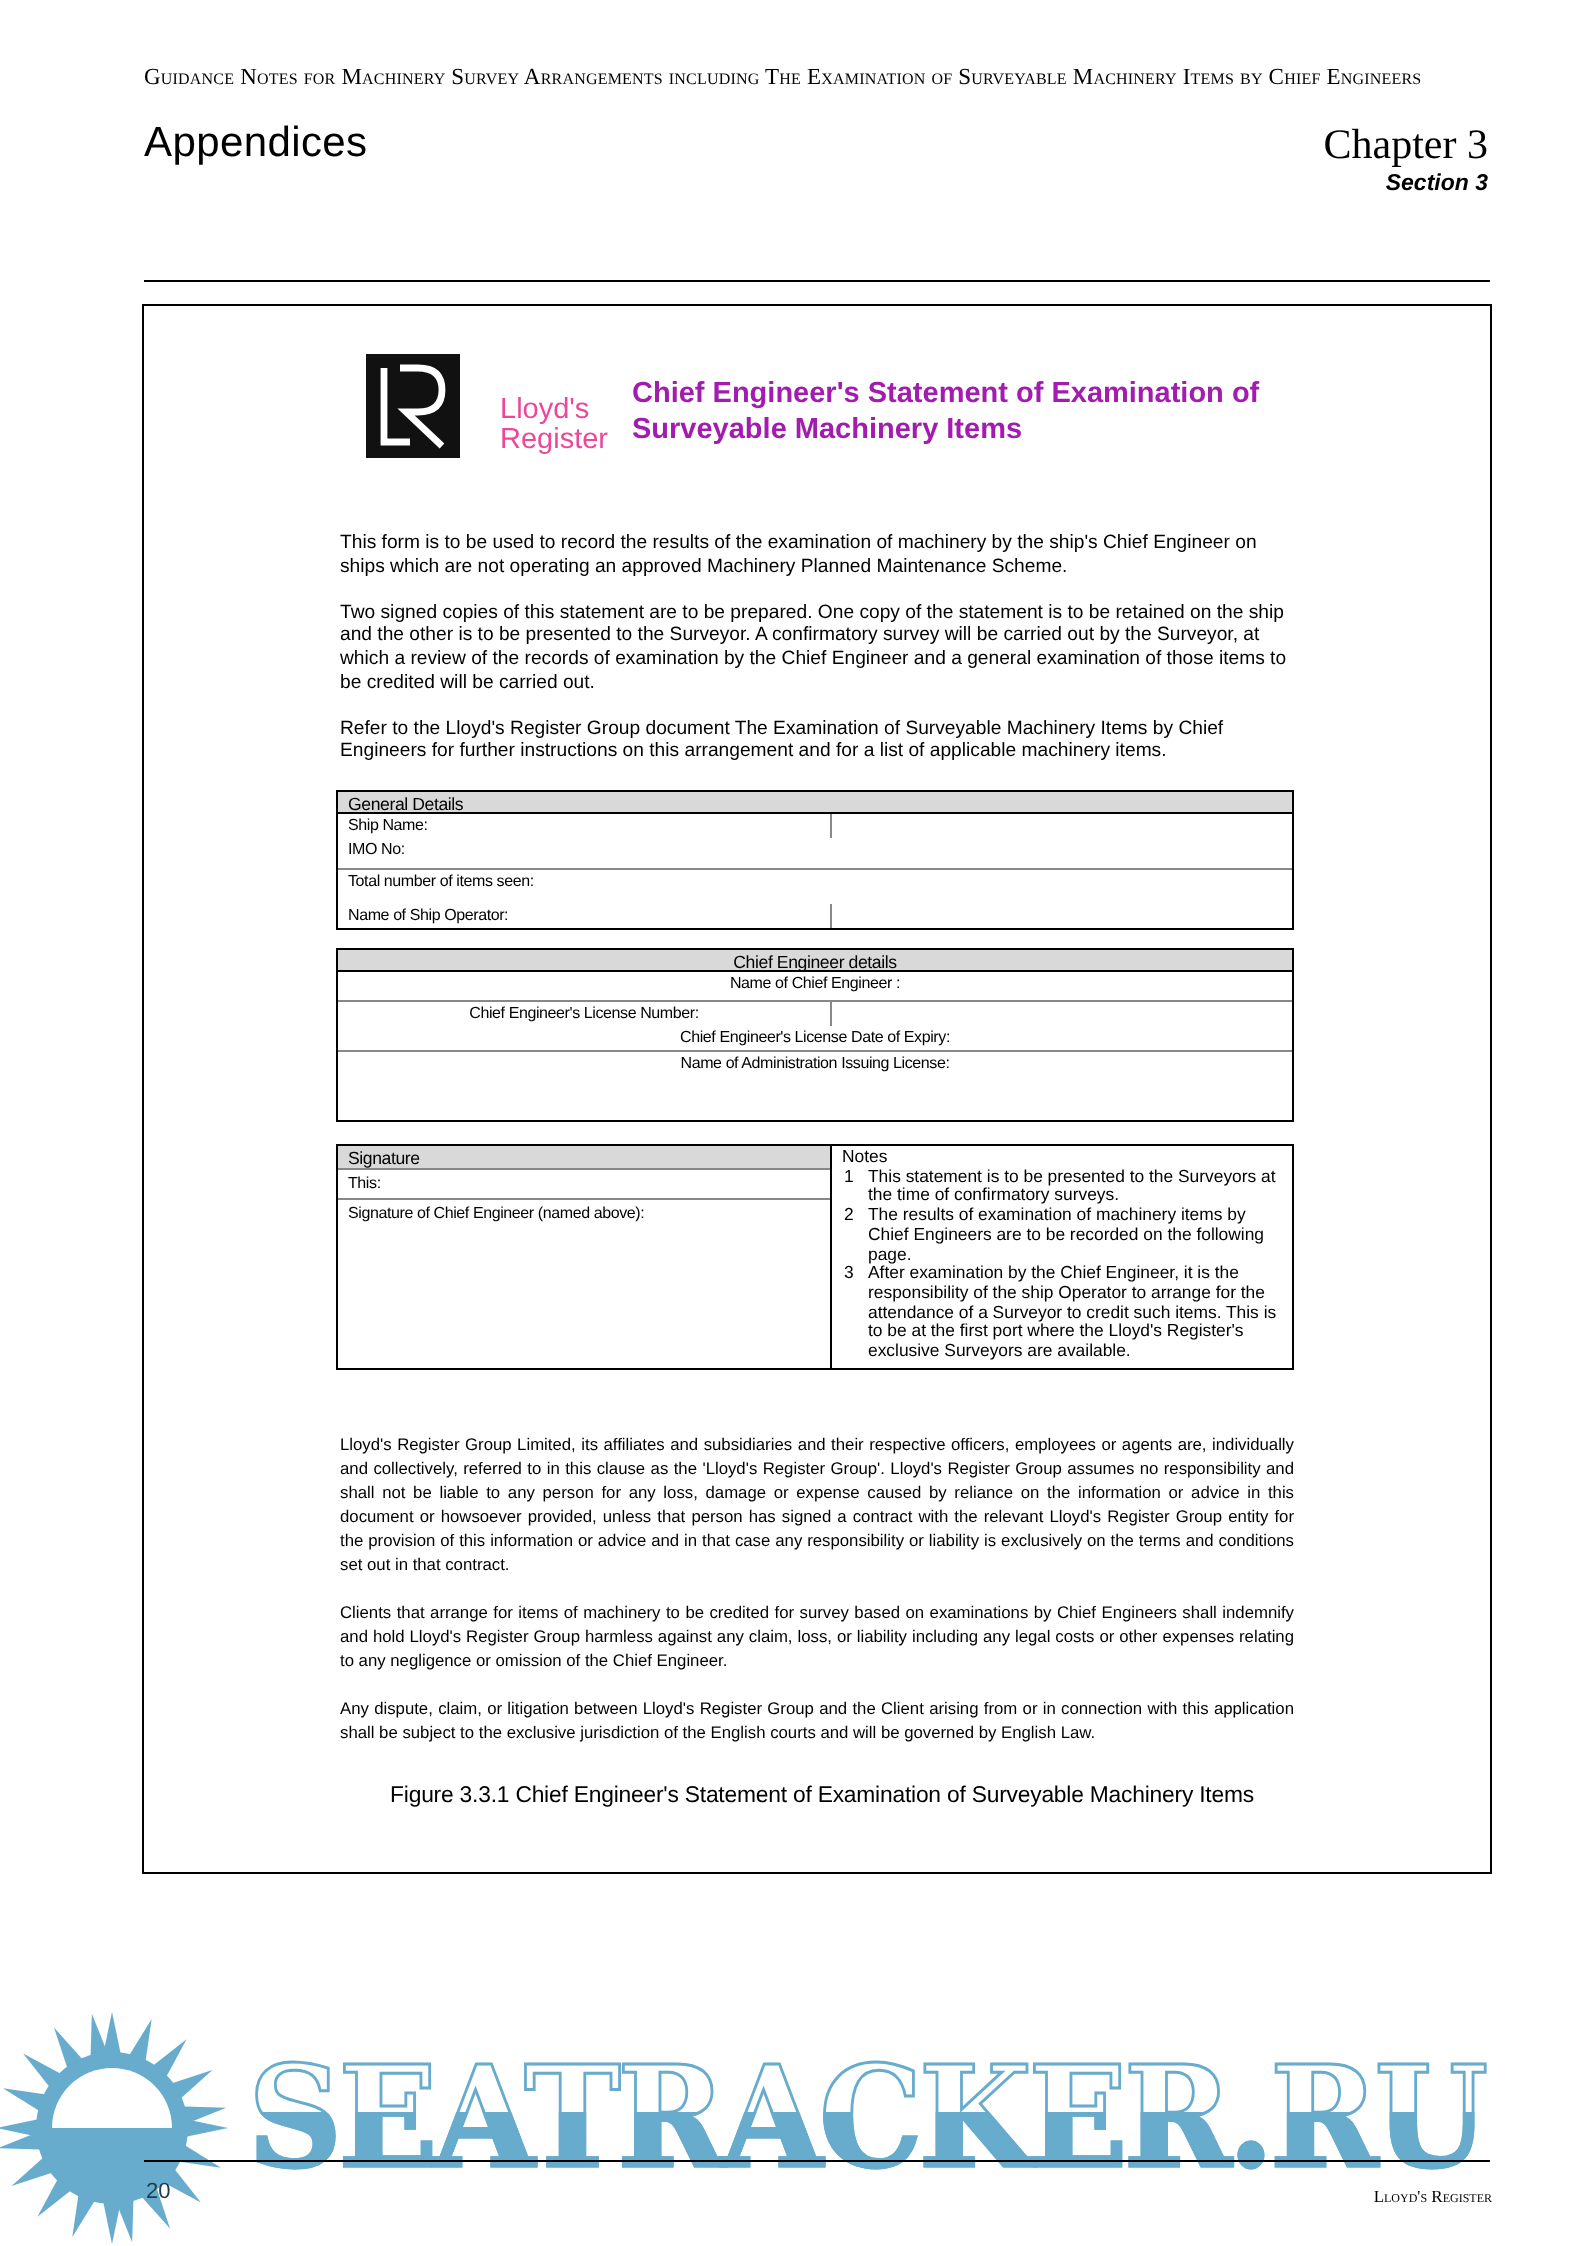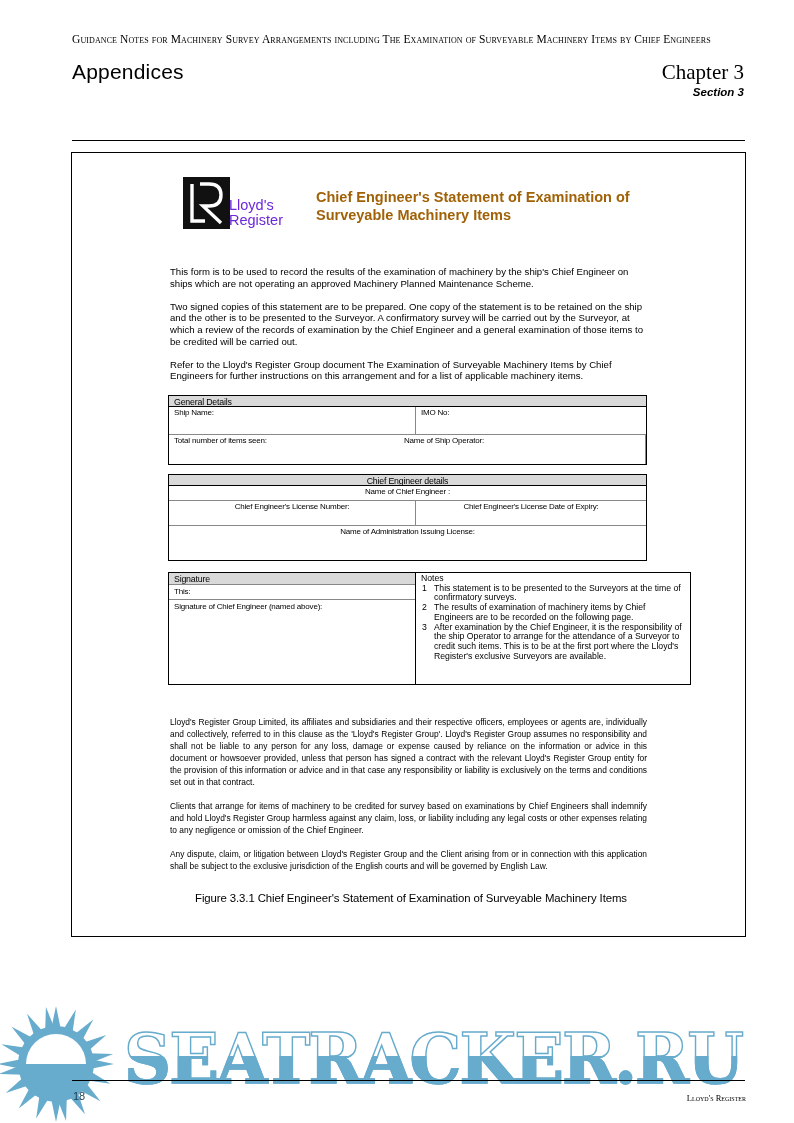--- a/index.html
+++ b/index.html
@@ -32,60 +32,60 @@
     border: 1px solid #000;
   }
 
   
   .logo-box {
     position: absolute; left: 183px; top: 177px; width: 47px; height: 52px;
     background: #111;
   }
   .logo-box svg { width: 47px; height: 52px; display: block; }
   .logo-text {
-    position: absolute; left: 229px; top: 198px;
-    font-size: 14.5px; line-height: 15px; color: #6d28d9;
+    position: absolute; left: 250px; top: 198px;
+    font-size: 14.5px; line-height: 15px; color: #ec4899;
   }
   .form-title {
     position: absolute; left: 316px; top: 188px; width: 340px;
-    font-size: 14.5px; font-weight: bold; line-height: 18px; color: #a16207;
+    font-size: 14.5px; font-weight: bold; line-height: 18px; color: #a21caf;
   }
 
   .intro {
     position: absolute; left: 170px; top: 266px; width: 480px;
     font-size: 9.6px; line-height: 11.6px;
   }
   .intro p { margin-bottom: 11.6px; }
 
   .form-table {
     position: absolute; left: 168px; width: 479px; border: 1px solid #000;
     font-size: 8px; letter-spacing: -0.2px;
   }
   .form-table .header {
     background: #d9d9d9; border-bottom: 1px solid #000;
     font-size: 8.8px; padding: 1px 5px; height: 11px; line-height: 10px;
   }
-  .form-row { display: flex; border-bottom: 1px solid #888; }
+  .form-row { display: flex; border-bottom: 1px solid #888; flex-direction: column; }
   .form-row:last-child { border-bottom: none; }
   .form-cell { padding: 1px 5px; line-height: 10px; }
   .form-cell.half-left { width: 247px; border-right: 1px solid #888; }
   .form-cell.half-right { flex: 1; }
   .form-cell.full { flex: 1; }
 
   .gd { top: 395px; }
   .gd .form-row.r1 { height: 28px; }
   .gd .form-row.r2 { height: 29px; }
 
   .ce { top: 474px; text-align: center; }
   .ce .form-row.r1 { height: 15px; }
   .ce .form-row.r2 { height: 25px; }
   .ce .form-row.r3 { height: 34px; }
 
   .sig-notes {
-    position: absolute; left: 168px; top: 572px; width: 523px; height: 113px;
+    position: absolute; left: 168px; top: 572px; width: 479px; height: 113px;
     border: 1px solid #000; display: flex;
   }
   .sig-col { width: 247px; border-right: 1px solid #000; font-size: 8px; letter-spacing: -0.2px; }
   .sig-col .header {
     background: #d9d9d9; border-bottom: 1px solid #888;
     font-size: 8.8px; padding: 1px 5px; height: 12px; line-height: 10px;
   }
   .sig-col .row { padding: 2px 5px; line-height: 10px; border-bottom: 1px solid #888; height: 15px; }
   .sig-col .row.last { border-bottom: none; }
   .notes-col { flex: 1; padding: 1px 5px; font-size: 8.7px; line-height: 9.7px; }
@@ -250,14 +250,14 @@
         <polygon points="-58,0 -34,5 -34,-5"></polygon>
         <polygon points="58,0 34,5 34,-5"></polygon>
       </g>
     <circle r="38" fill="#67abcd"></circle>
     <path d="M-30,0 A30,30 0 0,1 30,0 Z" fill="#fff"></path>
   </g>
 </svg>
 <div class="watermark-text">SEATRACKER.RU</div>
 
 <div class="bottom-rule"></div>
-<div class="page-num">18</div>
+<div class="page-num">20</div>
 <div class="footer-brand">Lloyd's Register</div>
 
 </body></html>

